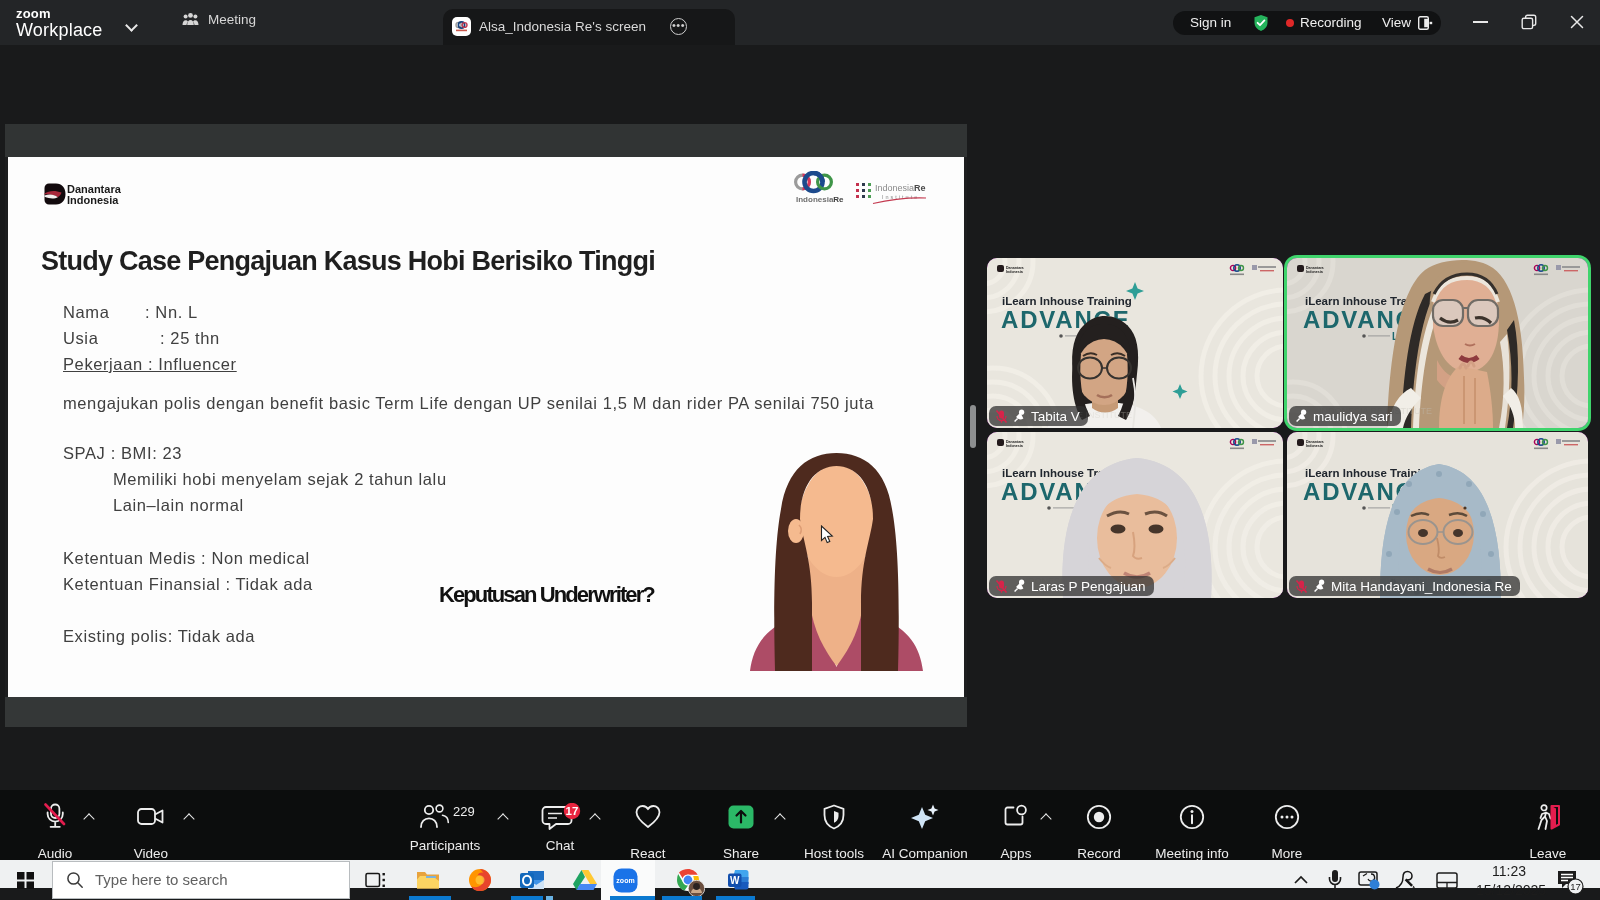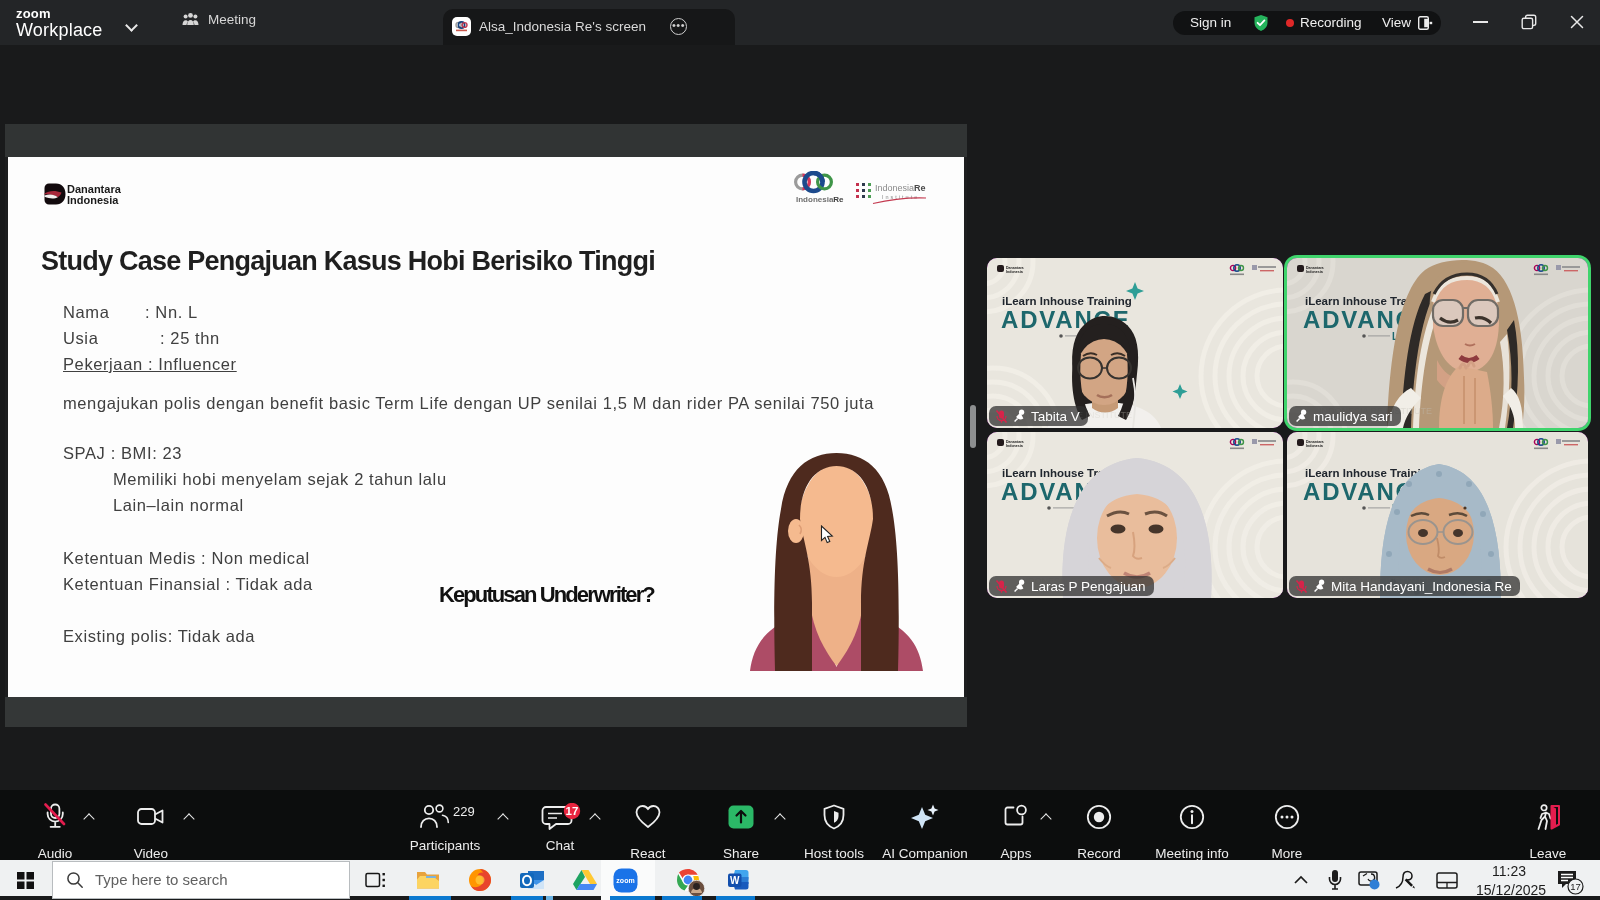--- a/index.html
+++ b/index.html
@@ -38,21 +38,21 @@
   .tile { position:absolute; border-radius:10px; overflow:hidden; background:#a21caf; }
   .nlabel { position:absolute; left:2px; bottom:2px; height:20px; background:rgba(48,48,48,0.75); border-radius:7px; color:#fff; font-size:13.5px; display:flex; align-items:center; padding:0 8px 0 4px; }
 
   
   #toolbar { position:absolute; left:0; top:790px; width:1600px; height:70px; background:#0c0d0d; }
   .tbitem { position:absolute; top:0; text-align:center; color:#ededed; }
   .tbitem .lbl { font-size:13.5px; margin-top:11px; }
   .tbchev { position:absolute; width:8px; height:8px; border-right:1.6px solid #e8e8e8; border-bottom:1.6px solid #e8e8e8; transform:rotate(-135deg); }
 
   
-  #taskbar { position:absolute; left:0; top:860px; width:1600px; height:36px; background:#eff1f2; }
+  #taskbar { position:absolute; left:0; top:860px; width:1600px; height:28px; background:#eff1f2; }
 </style>
 </head>
 <body>
 <div id="stage">
   <div id="titlebar">
     <div class="zlogo">
         <div class="z1">zoom</div>
         <div class="z2">Workplace</div>
       </div>
     <div class="abs" style="left:127px; top:16px;"><span class="chev"></span></div>

